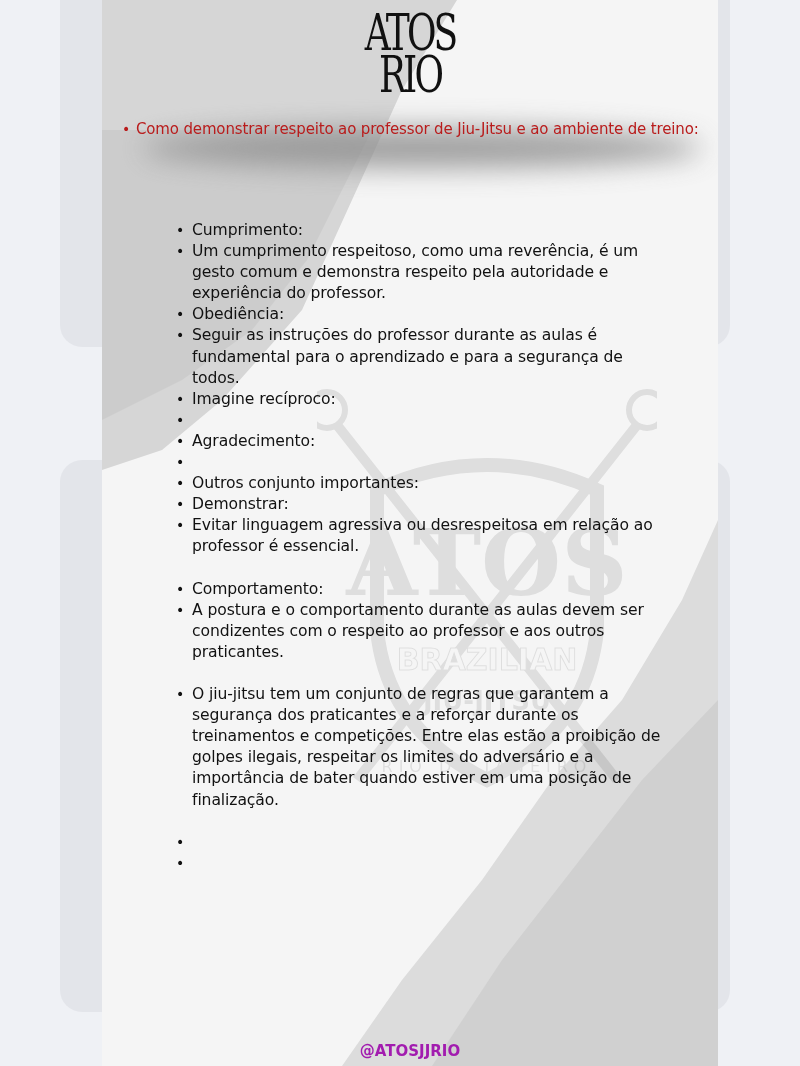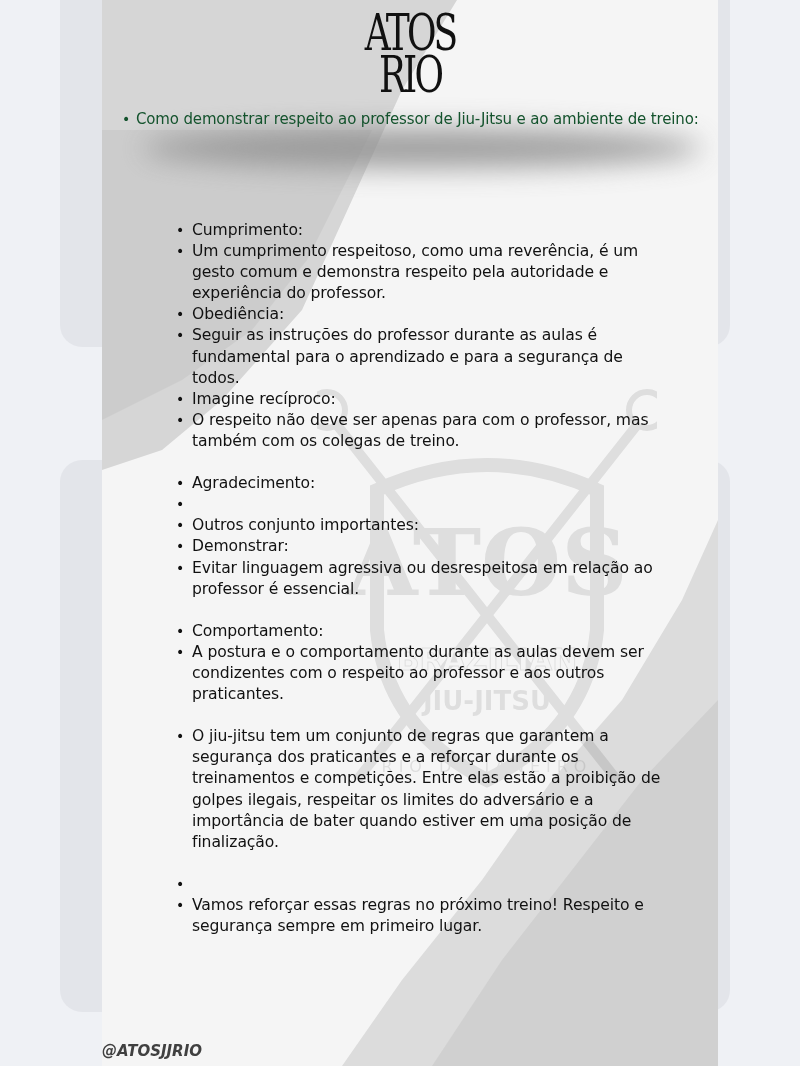--- a/index.html
+++ b/index.html
@@ -51,39 +51,39 @@
     .logo {
       position: absolute; left: 102px; top: 12px; width: 616px;
       text-align: center;
       font-family: "DejaVu Serif", serif; font-weight: 300;
       color: #111; line-height: 42px; font-size: 50px;
       letter-spacing: -4px;
       transform: scaleX(0.72);
     }
     .logo .line { display: block; }
     .intro {
-      position: absolute; left: 122px; top: 110px; width: 600px;
-      font-size: 15px; color: #14532d; letter-spacing: -0.15px;
+      position: absolute; left: 122px; top: 120px; width: 600px;
+      font-size: 15px; color: #b91c1c; letter-spacing: -0.15px;
       white-space: nowrap;
     }
     .intro .bullet, .list .bullet {
       display: inline-block; width: 14px; font-size: 14px;
     }
     .list {
       position: absolute; left: 174px; top: 220px; width: 500px;
       font-size: 15.6px; line-height: 21.1px; color: #111;
       letter-spacing: -0.1px;
     }
     .item { position: relative; padding-left: 18px; }
     .item .bullet { position: absolute; left: 2px; top: 0; }
     .item b { font-weight: normal; }
     .gap { height: 21.1px; }
     .handle {
       position: absolute; left: 102px; top: 1042px; width: 616px;
-      font-weight: bold; font-size: 15px; color: #404040; font-style: italic;
+      text-align: center; font-weight: bold; font-size: 15px; color: #a21caf;
     }
   </style>
 </head>
 <body>
 
 <div class="bg-card c1"></div>
 <div class="bg-card c2"></div>
 
 <div class="poster">
   <div class="shape shape-top"></div>
@@ -116,36 +116,36 @@
 
 <div class="list">
 
   <div class="item"><span class="bullet">•</span><b>Cumprimento</b><span>:</span></div>
   <div class="item"><span class="bullet">•</span><span>Um cumprimento respeitoso, como uma reverência, é um gesto comum e demonstra respeito pela autoridade e experiência do professor.</span></div>
 
   <div class="item"><span class="bullet">•</span><b>Obediência</b><span>:</span></div>
   <div class="item"><span class="bullet">•</span><span>Seguir as instruções do professor durante as aulas é fundamental para o aprendizado e para a segurança de todos.</span></div>
 
   <div class="item"><span class="bullet">•</span><b>Imagine recíproco:</b><span></span></div>
-  <div class="item"><span class="bullet">•</span><span>O respeito não deve ser apenas para com o professor, mas também com os colegas de treino.</span></div>
+  <div class="item"><span class="bullet">•</span></div>
   <div class="gap"></div>
 
   <div class="item"><span class="bullet">•</span><b>Agradecimento</b><span>:</span></div>
   <div class="item"><span class="bullet">•</span></div>
   <div class="gap"></div>
 
   <div class="item"><span class="bullet">•</span><b>Outros conjunto importantes:</b><span></span></div>
   <div class="item"><span class="bullet">•</span><span>Demonstrar:</span></div>
   <div class="item"><span class="bullet">•</span><span>Evitar linguagem agressiva ou desrespeitosa em relação ao professor é essencial.</span></div>
   <div class="gap"></div>
 
   <div class="item"><span class="bullet">•</span><b>Comportamento</b><span>:</span></div>
   <div class="item"><span class="bullet">•</span><span>A postura e o comportamento durante as aulas devem ser condizentes com o respeito ao professor e aos outros praticantes.</span></div>
   <div class="gap"></div>
 
   <div class="item"><span class="bullet">•</span><span>O jiu-jitsu tem um conjunto de regras que garantem a segurança dos praticantes e a reforçar durante os treinamentos e competições. Entre elas estão a proibição de golpes ilegais, respeitar os limites do adversário e a importância de bater quando estiver em uma posição de finalização.</span></div>
   <div class="gap"></div>
   <div class="item"><span class="bullet">•</span></div>
   <div class="gap"></div>
-  <div class="item"><span class="bullet">•</span><span>Vamos reforçar essas regras no próximo treino! Respeito e segurança sempre em primeiro lugar.</span></div>
+  <div class="item"><span class="bullet">•</span></div>
 </div>
 
 <div class="handle">@ATOSJJRIO</div>
 
 </body></html>

